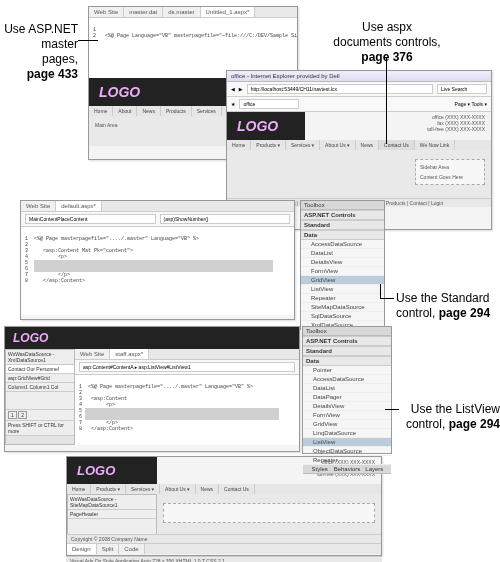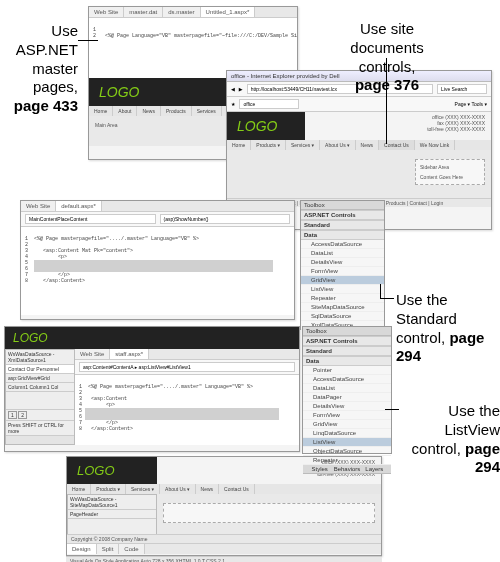--- a/index.html
+++ b/index.html
@@ -9,21 +9,21 @@
     background: #fff;
     font-family: Arial, Helvetica, sans-serif;
     font-size: 9px;
     position: relative;
     overflow: hidden;
   }
 
   
   .callout {
     position: absolute;
-    font-size: 15px;
+    font-size: 12px;
     line-height: 1.25;
     text-align: center;
     z-index: 10;
   }
   .callout .bold { font-weight: bold; }
   .callout-line {
     position: absolute;
     background: #000;
     z-index: 9;
   }
@@ -57,22 +57,22 @@
     white-space: pre;
     overflow: hidden;
   }
   .code-area .hl {
     background: #d0d0d0;
     display: inline-block;
     width: 90%;
   }
   .logo-bar {
     background: #222;
-    color: #84cc16;
-    font-weight: normal;
+    color: #f0abfc;
+    font-weight: bold;
     font-size: 14px;
     padding: 6px 10px;
     font-style: italic;
   }
   .nav-row {
     display: flex;
     background: #e6e6e6;
     font-size: 5px;
     color: #444;
   }
@@ -188,21 +188,21 @@
 <body>
 
 <div class="callout" style="left:2px; top:22px; width:76px; text-align:right;">
   <span>Use ASP.NET</span><br>
   <span>master pages,</span><br>
   <span class="bold">page 433</span>
 </div>
 <div class="callout-line" style="left:78px; top:40px; width:20px; height:1px;"></div>
 
 <div class="callout" style="left:332px; top:20px; width:110px;">
-  <span>Use site</span><br>
+  <span>Use aspx</span><br>
   <span>documents controls,</span><br>
   <span class="bold">page 376</span>
 </div>
 <div class="callout-line" style="left:386px; top:58px; width:1px; height:86px;"></div>
 
 <div class="callout" style="left:396px; top:291px; width:100px; text-align:left;">
   <span>Use the Standard</span><br>
   <span>control,</span>
   <span class="bold">page 294</span>
 </div>

